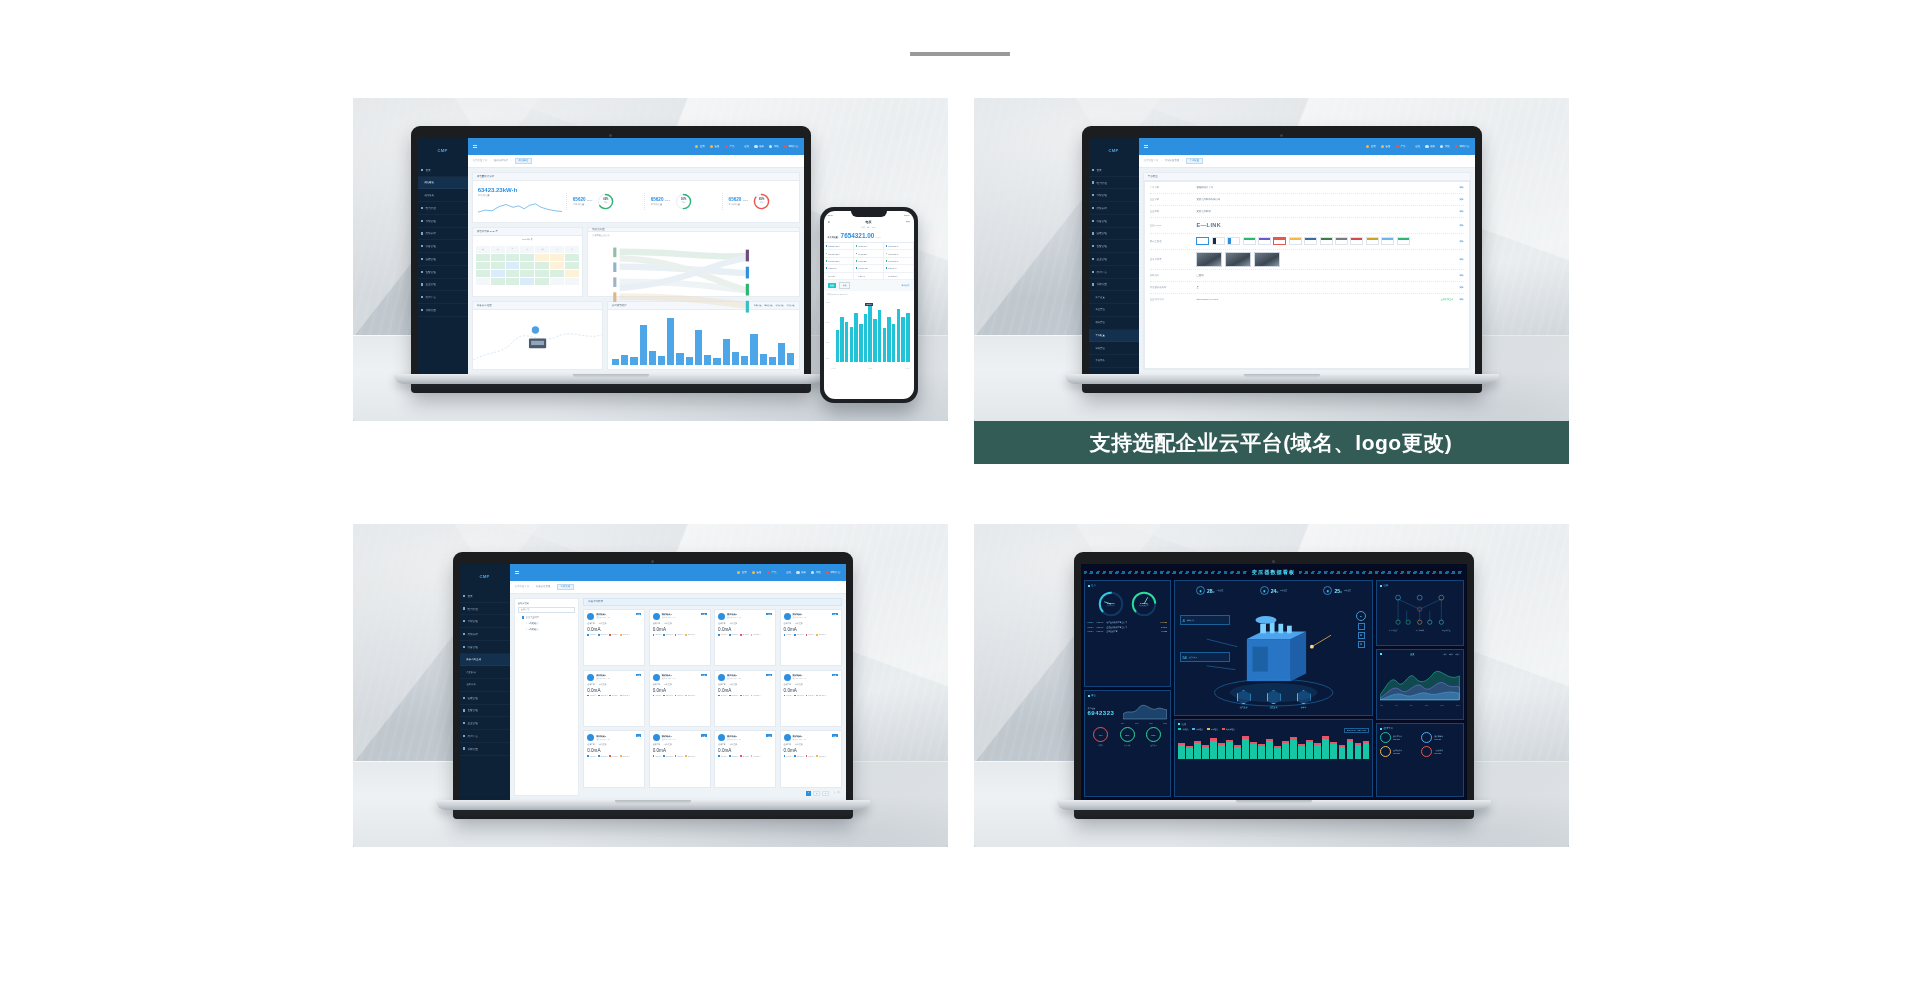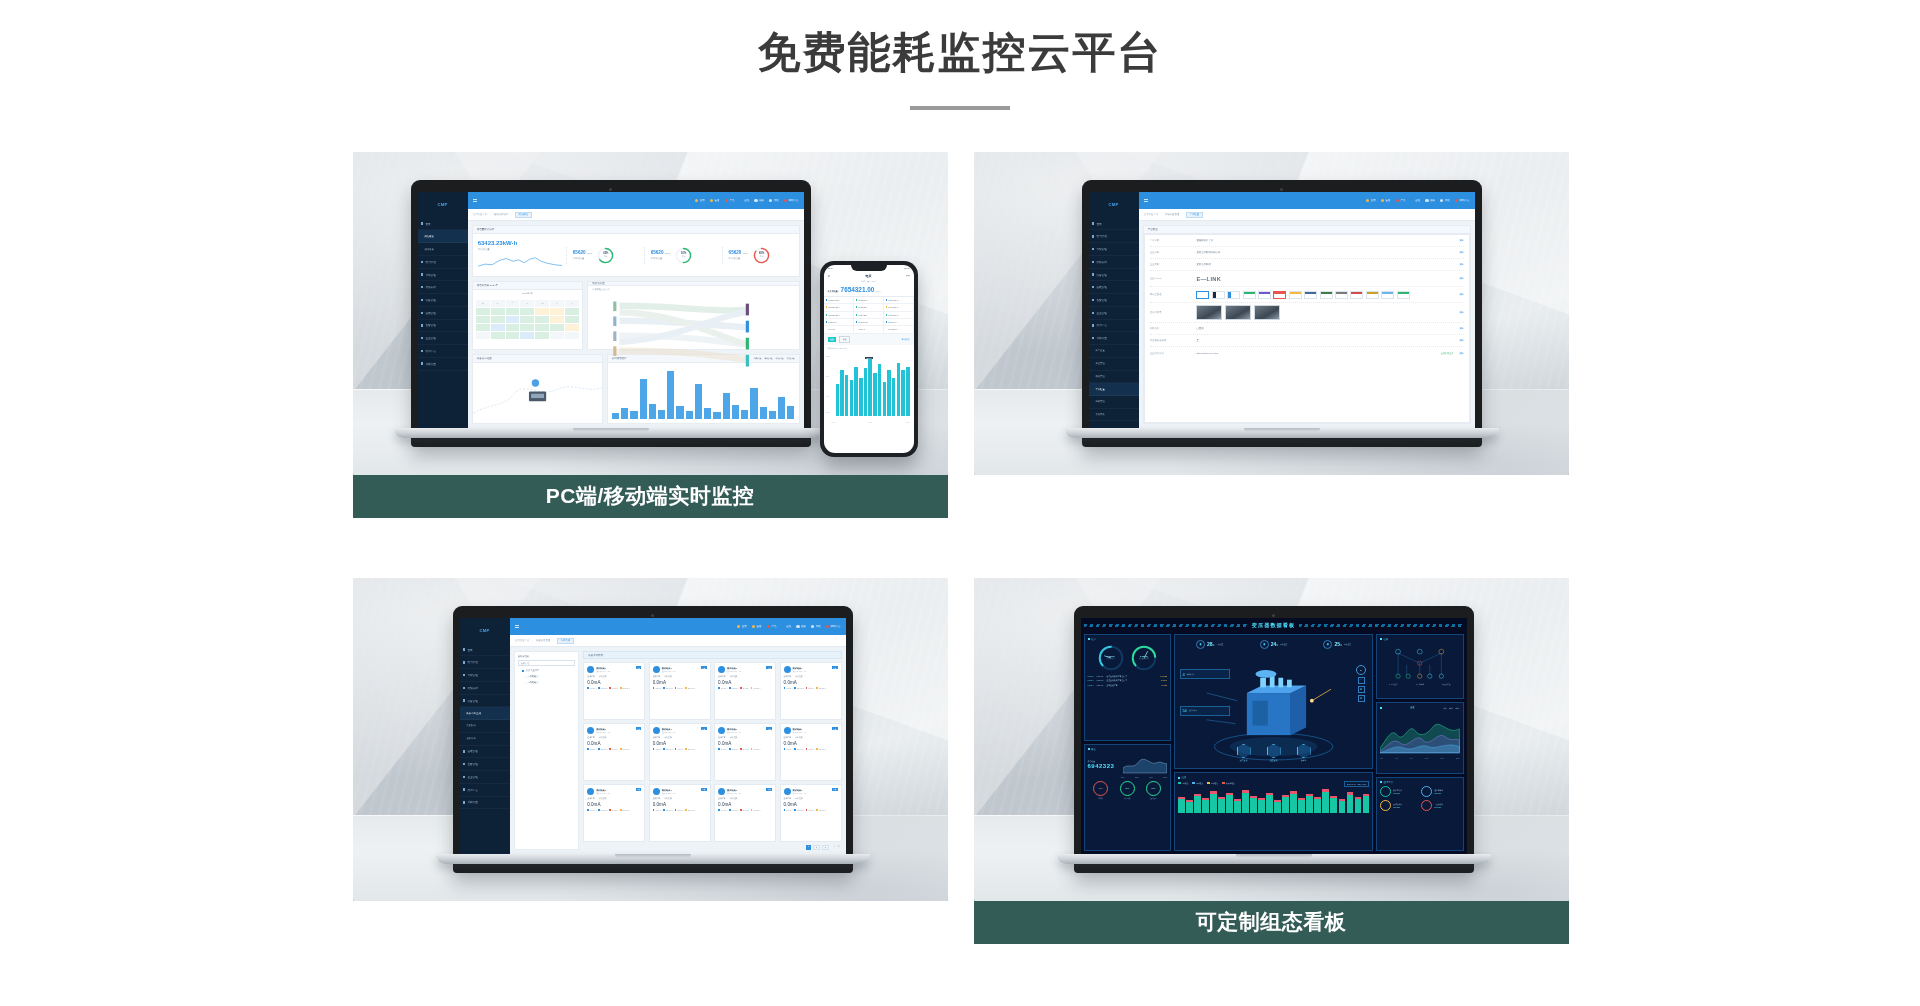--- a/index.html
+++ b/index.html
@@ -301,21 +301,20 @@
   
   .caption {
     height:43px; display:flex; align-items:center; justify-content:center;
     color:#ffffff; font-size:21px; font-weight:bold; letter-spacing:.5px;
   }
 </style>
 </head>
 <body>
 
 <div class="page-header">
-  <div class="page-title">免费能耗监控云平台</div>
   <div class="title-rule"></div>
 </div>
 
 <div class="cards">
 
   <div class="card">
     <div class="photo">
       <div class="floor"></div>
 
       <div class="laptop" style="left:58px; top:28px; width:400px;">
@@ -672,21 +671,20 @@
             </div>
             <div class="paxis">
               <span>10:00</span>
               <span>12:00</span>
               <span>14:00</span>
             </div>
           </div>
         </div>
       </div>
     </div>
-    <div class="caption" style="background:#345c57">PC端/移动端实时监控</div>
   </div>
 
   <div class="card">
     <div class="photo">
       <div class="floor"></div>
       <div class="laptop" style="left:108px; top:28px; width:400px;">
         <div class="lid">
           <div class="bezel-cam">
               <i></i>
             </div>
@@ -891,20 +889,21 @@
                     </div>
                   </div>
                 </div>
               </div>
             </div>
           </div>
           <div class="base"></div>
         </div>
       </div>
     </div>
+    <div class="caption" style="background:#345c57">支持选配企业云平台(域名、logo更改)</div>
   </div>
 
   <div class="card">
     <div class="photo">
       <div class="floor"></div>
       <div class="laptop" style="left:100px; top:28px; width:400px;">
         <div class="lid">
           <div class="bezel-cam">
               <i></i>
             </div>
@@ -1575,16 +1574,15 @@
                     </div>
                   </div>
                 </div>
               </div>
             </div>
           </div>
           <div class="base"></div>
         </div>
       </div>
     </div>
-    <div class="caption" style="background:#345c57">可定制组态看板</div>
   </div>
 
 </div>
 
 </body></html>

